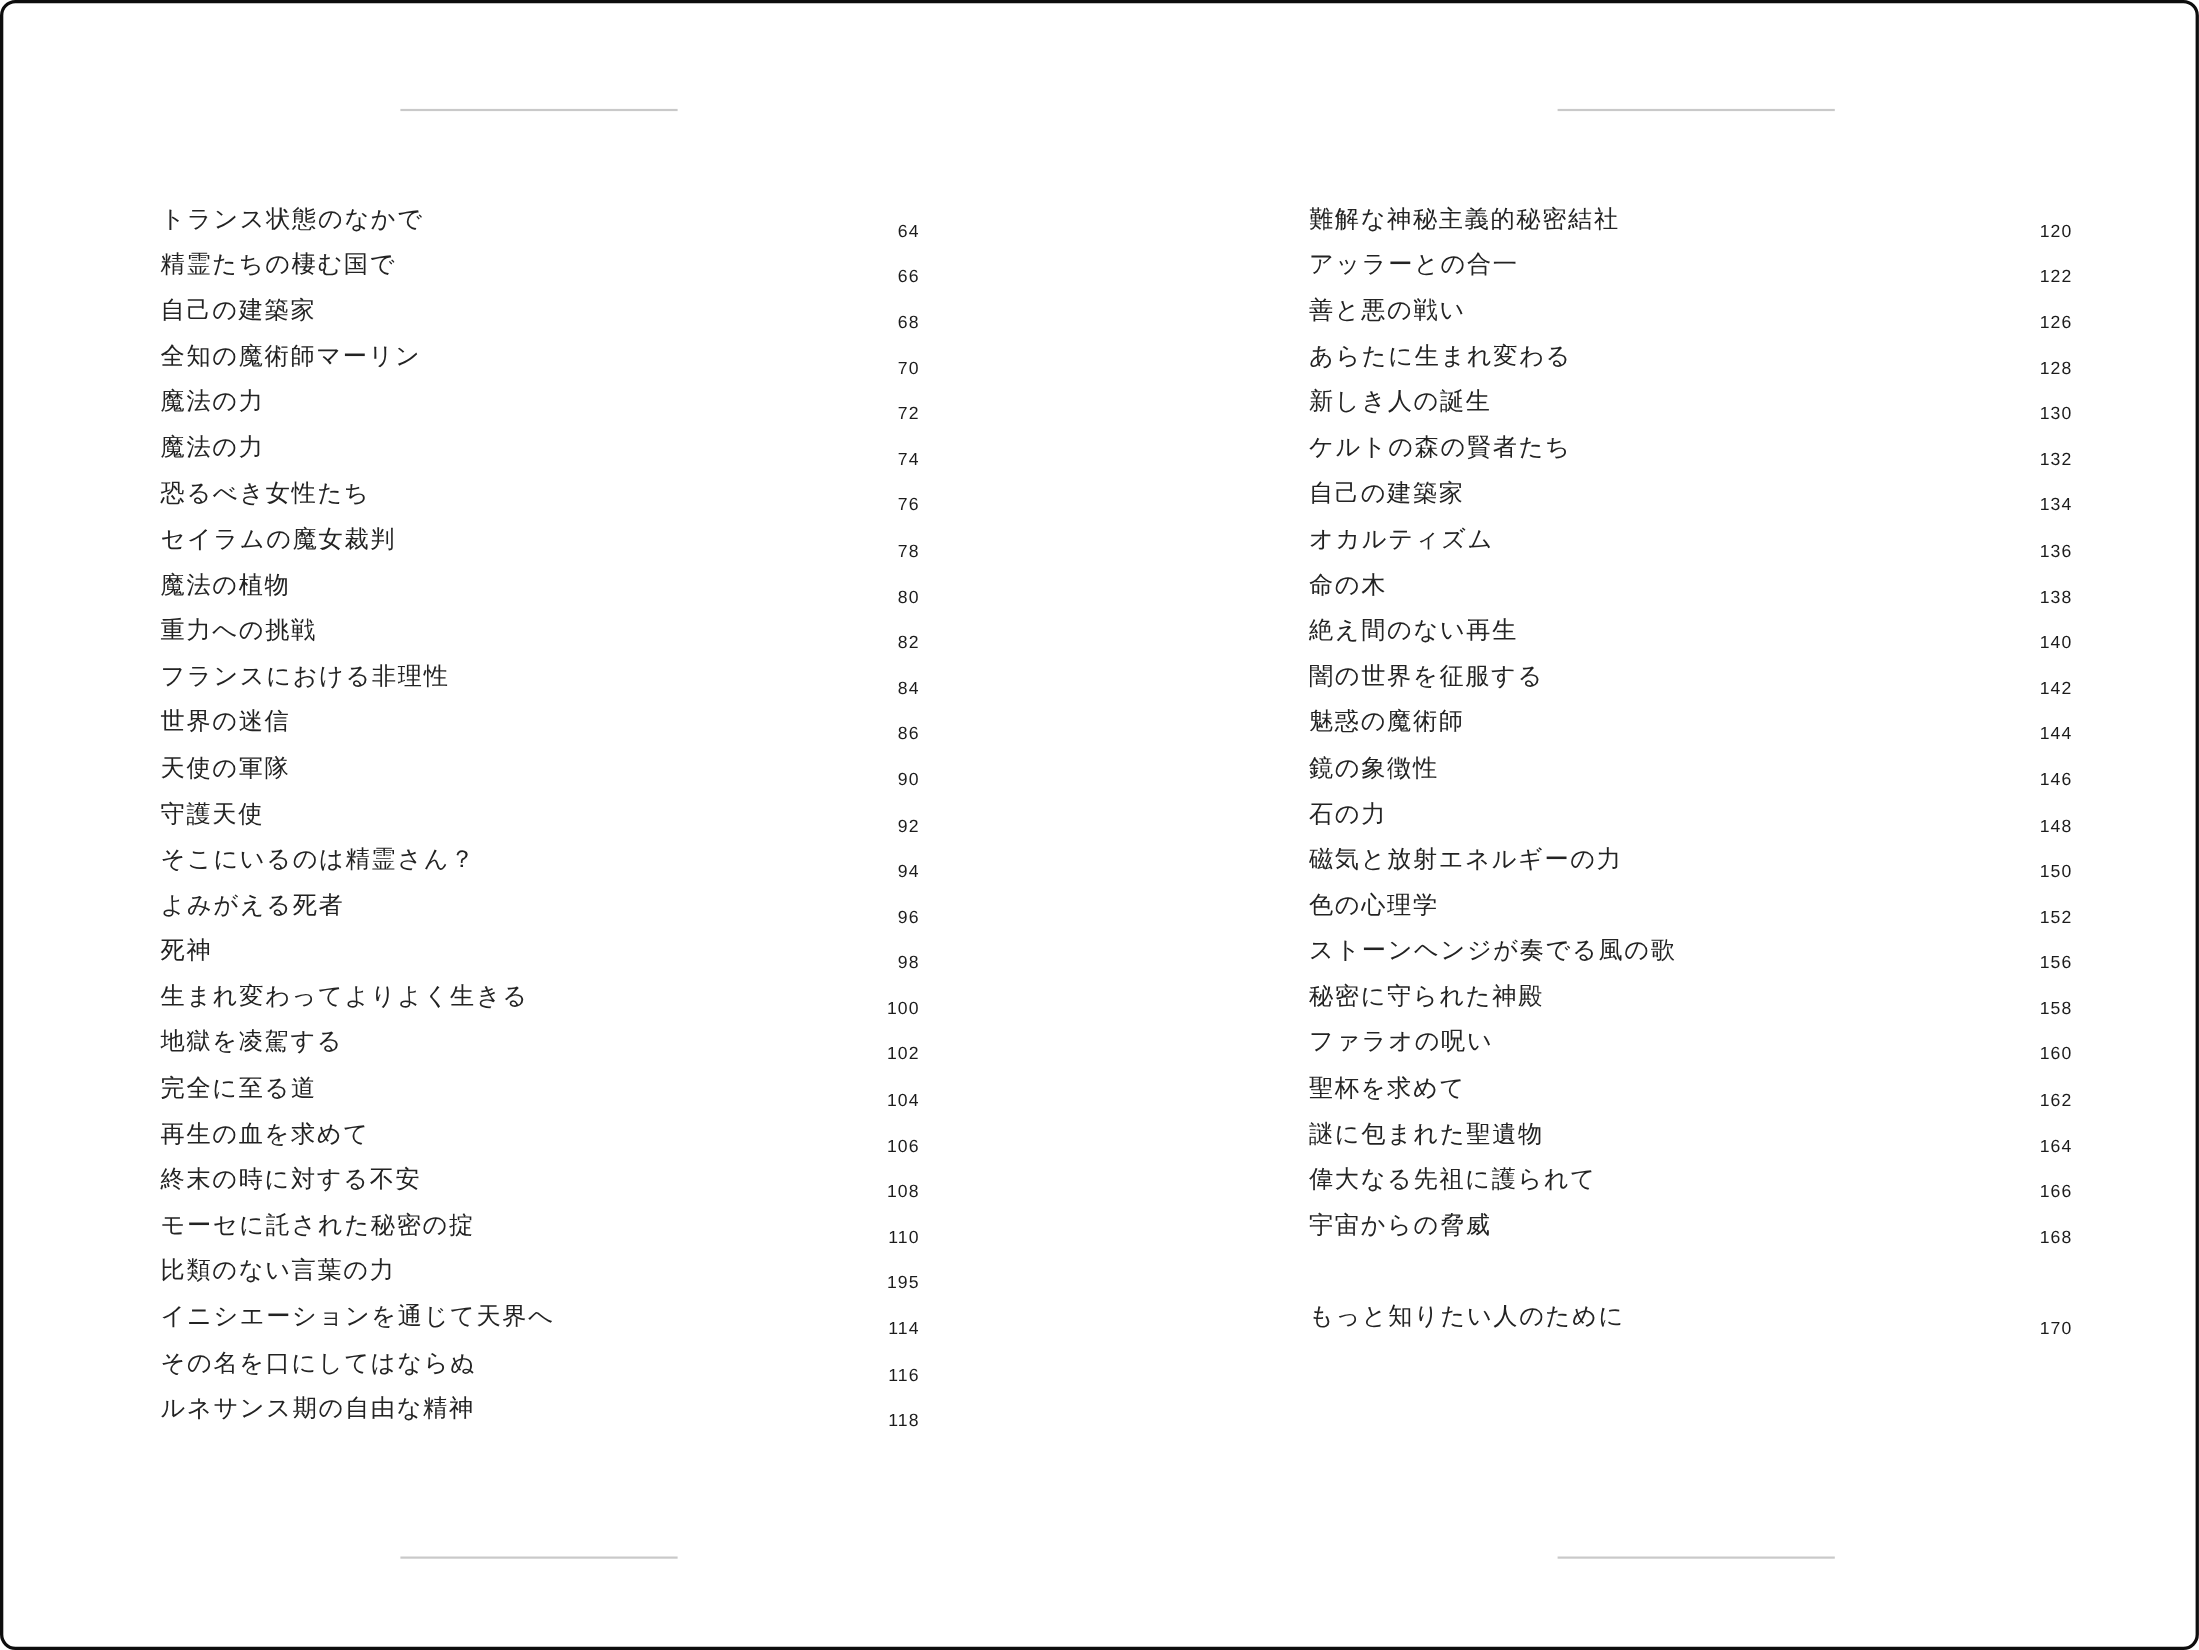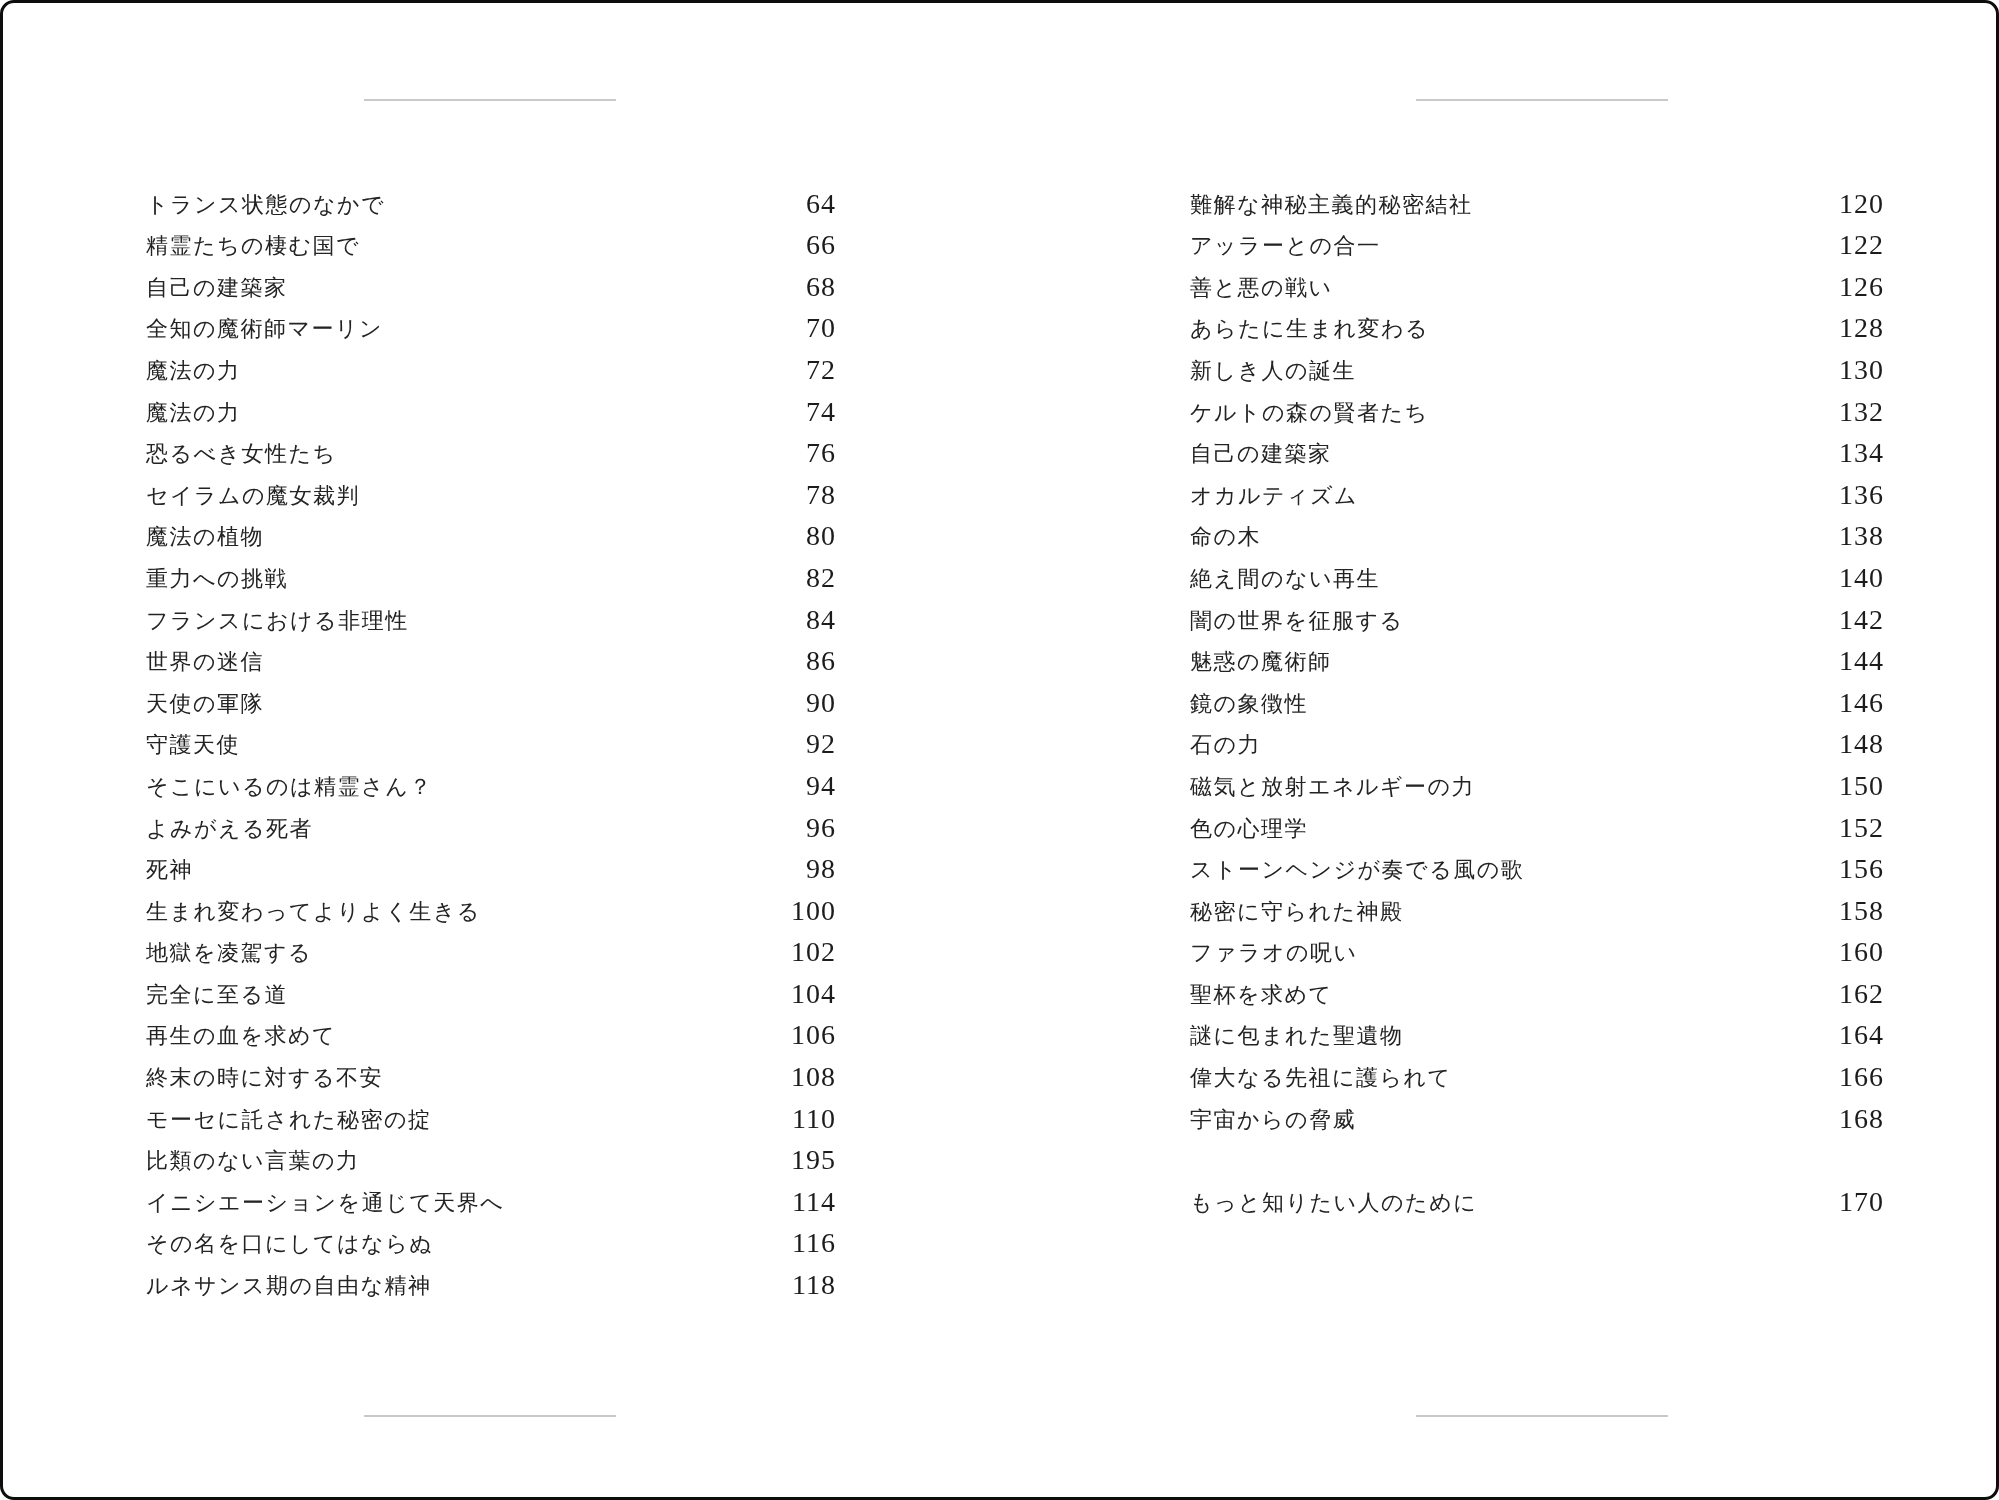--- a/index.html
+++ b/index.html
@@ -26,33 +26,33 @@
   .rule-bl { left: 361px;  top: 1412px; }
   .rule-br { left: 1413px; top: 1412px; }
 
   .toc-col { position: absolute; top: 175px; }
   .toc-col-left  { left: 143px;  width: 690px; }
   .toc-col-right { left: 1187px; width: 694px; }
 
   .toc-row {
     display: flex;
     justify-content: space-between;
-    align-items: flex-end;
+    align-items: center;
     height: 41.6px;
     white-space: nowrap;
   }
   .toc-title {
     font-size: 22px;
     color: #232323;
     letter-spacing: 1.5px;
   }
   .toc-page {
-    font-size: 28px;
+    font-size: 16px;
     color: #1c1c1c;
-    font-family: Liberation Serif, serif;
+    font-family: Liberation Sans, sans-serif;
     letter-spacing: 1px;
     margin-top: 24px;
   }
   .row-spacer { height: 42px; }
 </style>
 </head>
 <body>
 
 <div class="sheet">
 

